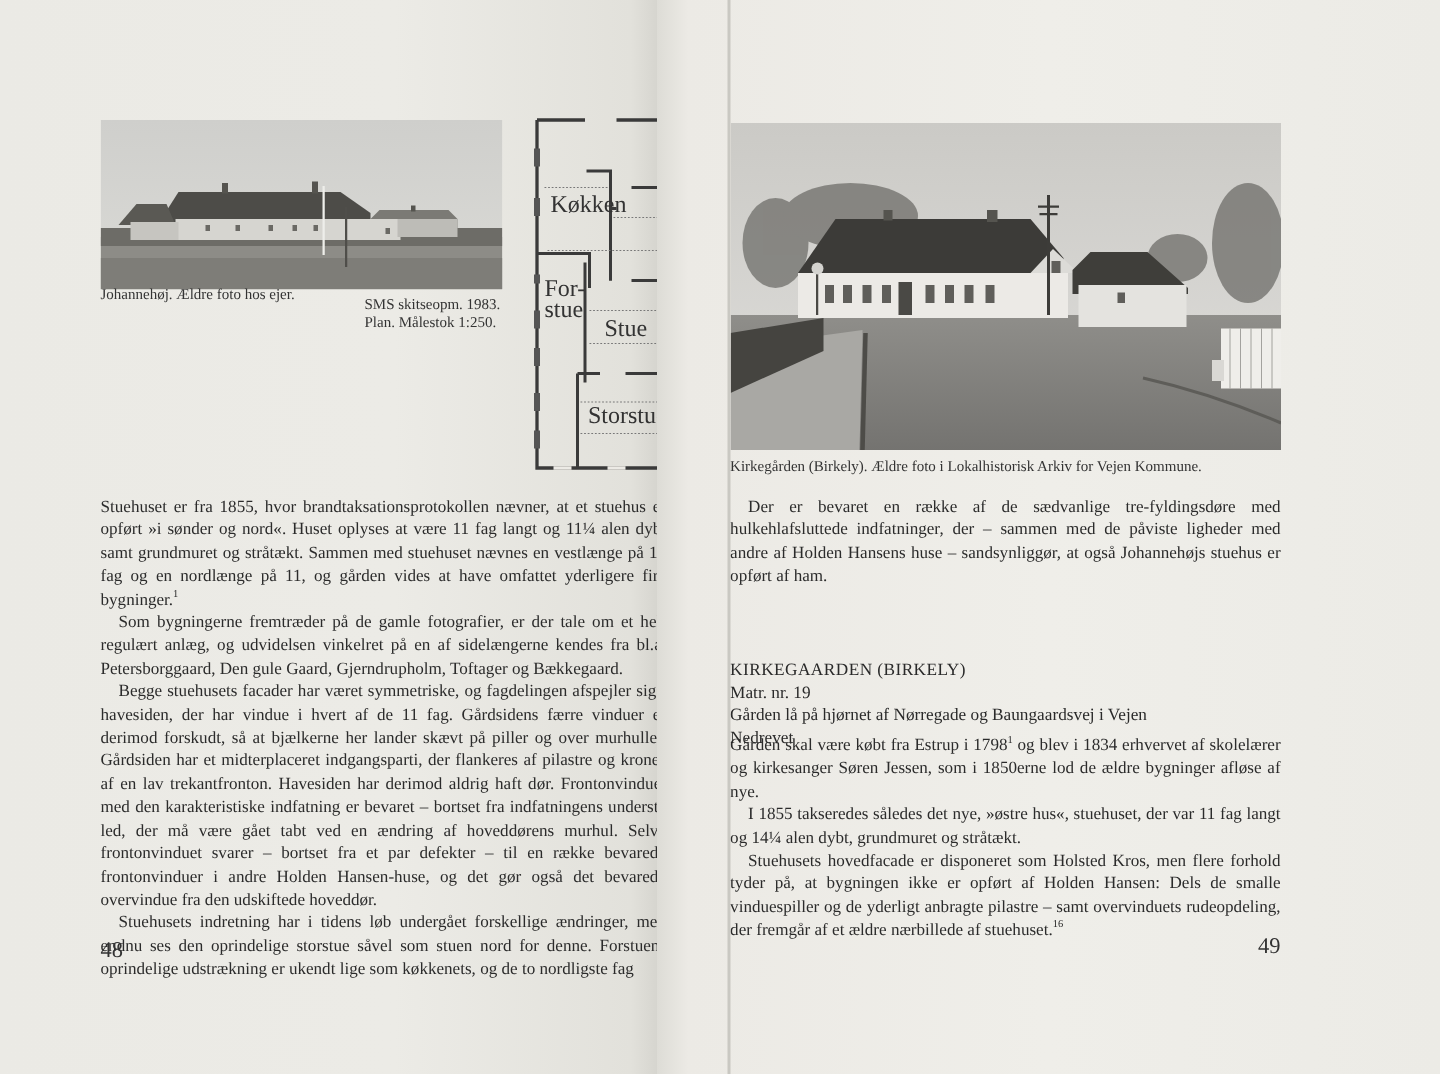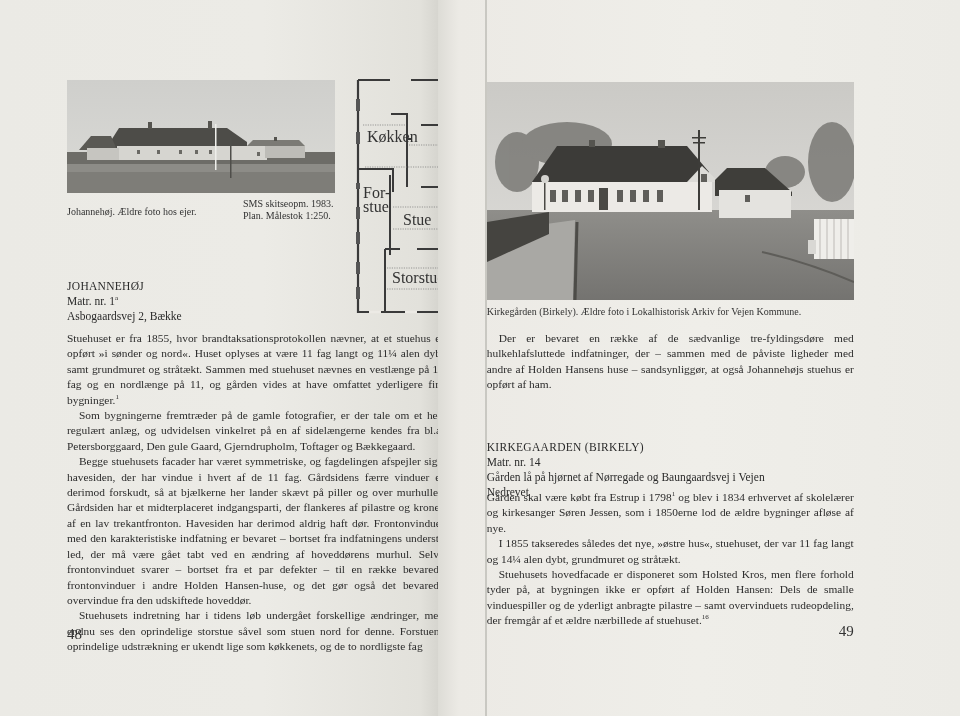--- a/index.html
+++ b/index.html
@@ -91,21 +91,21 @@
         </g>
 
         <rect x="81" y="42" width="4" height="7" fill="#55544f"></rect>
         <rect x="141" y="41" width="4" height="8" fill="#55544f"></rect>
         <rect x="207" y="57" width="3" height="4" fill="#55544f"></rect>
 
         <rect x="148" y="44" width="1.5" height="46" fill="#eeeeea"></rect>
         <rect x="163" y="58" width="1.5" height="40" fill="#4f4e4a"></rect>
       </svg>
     </div>
-    <div class="caption" style="left:67px; top:206px;text-align:right;">Johannehøj. Ældre foto hos ejer.</div>
+    <div class="caption" style="left:67px; top:191px;text-align:right;">Johannehøj. Ældre foto hos ejer.</div>
 
     <div class="plan" style="left:355px; top:77px; width:90px; height:238px;">
       <svg viewBox="0 0 90 238" width="90" height="238">
         <g stroke="#3a3a3a" fill="none">
 
           <path d="M3,3 L3,235 L87,235 L87,3 L56,3 M35,3 L3,3" stroke-width="2.2"></path>
 
           <path d="M8,35 L8,35" stroke-width="2"></path>
           <path d="M36,37 L52,37 L52,110" stroke-width="2"></path>
           <path d="M66,48 L87,48" stroke-width="2"></path>
@@ -155,25 +155,20 @@
       <div class="plan-label" style="left:8px; top:110px;">For-</div>
       <div class="plan-label" style="left:8px; top:124px;">stue</div>
       <div class="plan-label" style="left:48px; top:137px;">Stue</div>
       <div class="plan-label" style="left:37px; top:195px;">Storstue</div>
     </div>
     <div class="caption" style="left:243px; top:198px;">
       <div>SMS skitseopm. 1983.</div>
       <div>Plan. Målestok 1:250.</div>
     </div>
 
-    <div class="heading-block" style="left:67px; top:279px;">
-      <div class="title">JOHANNEHØJ</div>
-      <div><span>Matr. nr. 1</span><sup>a</sup></div>
-      <div>Asbogaardsvej 2, Bække</div>
-    </div>
 
     <div class="body-text" style="left:67px; top:331px; width:377px;">
       <p><span>Stuehuset er fra 1855, hvor brandtaksationsprotokollen nævner, at et stuehus er opført »i sønder og nord«. Huset oplyses at være 11 fag langt og 11¼ alen dybt samt grundmuret og stråtækt. Sammen med stuehuset nævnes en vestlænge på 19 fag og en nordlænge på 11, og gården vides at have omfattet yderligere fire bygninger.</span><sup>1</sup></p>
       <p class="indent">Som bygningerne fremtræder på de gamle fotografier, er der tale om et helt regulært anlæg, og udvidelsen vinkelret på en af sidelængerne kendes fra bl.a. Petersborggaard, Den gule Gaard, Gjerndrupholm, Toftager og Bækkegaard.</p>
       <p class="indent">Begge stuehusets facader har været symmetriske, og fagdelingen afspejler sig i havesiden, der har vindue i hvert af de 11 fag. Gårdsidens færre vinduer er derimod forskudt, så at bjælkerne her lander skævt på piller og over murhuller. Gårdsiden har et midterplaceret indgangsparti, der flankeres af pilastre og krones af en lav trekantfronton. Havesiden har derimod aldrig haft dør. Frontonvinduet med den karakteristiske indfatning er bevaret – bortset fra indfatningens underste led, der må være gået tabt ved en ændring af hoveddørens murhul. Selve frontonvinduet svarer – bortset fra et par defekter – til en række bevarede frontonvinduer i andre Holden Hansen-huse, og det gør også det bevarede overvindue fra den udskiftede hoveddør.</p>
       <p class="indent">Stuehusets indretning har i tidens løb undergået forskellige ændringer, men endnu ses den oprindelige storstue såvel som stuen nord for denne. Forstuens oprindelige udstrækning er ukendt lige som køkkenets, og de to nordligste fag</p>
     </div>
 
     <div class="page-num" style="left:67px; top:626px;">48</div>
   </div>
@@ -255,21 +250,21 @@
       </svg>
     </div>
     <div class="caption" style="left:49px; top:306px;">Kirkegården (Birkely). Ældre foto i Lokalhistorisk Arkiv for Vejen Kommune.</div>
 
     <div class="body-text" style="left:49px; top:331px; width:367px;">
       <p class="indent">Der er bevaret en række af de sædvanlige tre-fyldingsdøre med hulkehlafsluttede indfatninger, der – sammen med de påviste ligheder med andre af Holden Hansens huse – sandsynliggør, at også Johannehøjs stuehus er opført af ham.</p>
     </div>
 
     <div class="heading-block" style="left:49px; top:428px;margin-top:12px;">
       <div class="title">KIRKEGAARDEN (BIRKELY)</div>
-      <div>Matr. nr. 14</div>
+      <div>Matr. nr. 19</div>
       <div>Gården lå på hjørnet af Nørregade og Baungaardsvej i Vejen</div>
       <div>Nedrevet</div>
     </div>
 
     <div class="body-text" style="left:49px; top:490px; width:367px;">
       <p><span>Gården skal være købt fra Estrup i 1798</span><sup>1</sup><span> og blev i 1834 erhvervet af skolelærer og kirkesanger Søren Jessen, som i 1850erne lod de ældre bygninger afløse af nye.</span></p>
       <p class="indent">I 1855 takseredes således det nye, »østre hus«, stuehuset, der var 11 fag langt og 14¼ alen dybt, grundmuret og stråtækt.</p>
       <p class="indent"><span>Stuehusets hovedfacade er disponeret som Holsted Kros, men flere forhold tyder på, at bygningen ikke er opført af Holden Hansen: Dels de smalle vinduespiller og de yderligt anbragte pilastre – samt overvinduets rudeopdeling, der fremgår af et ældre nærbillede af stuehuset.</span><sup>16</sup></p>
     </div>
 

